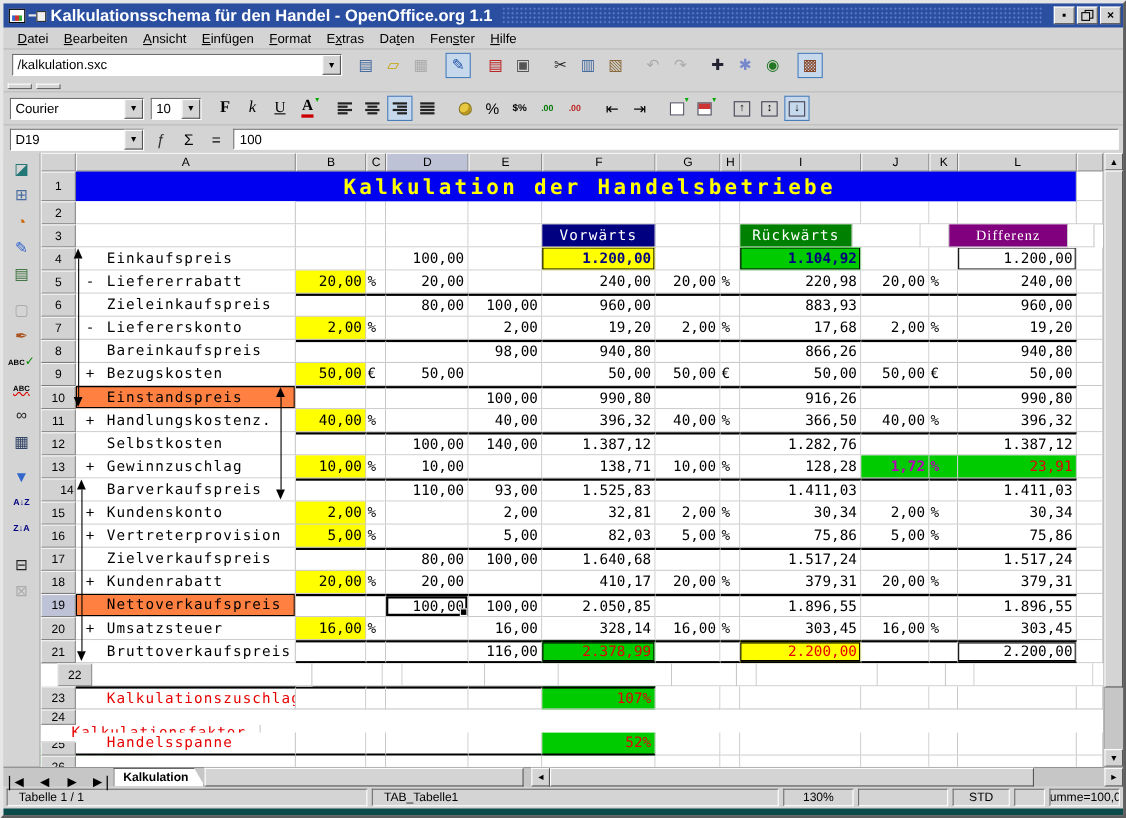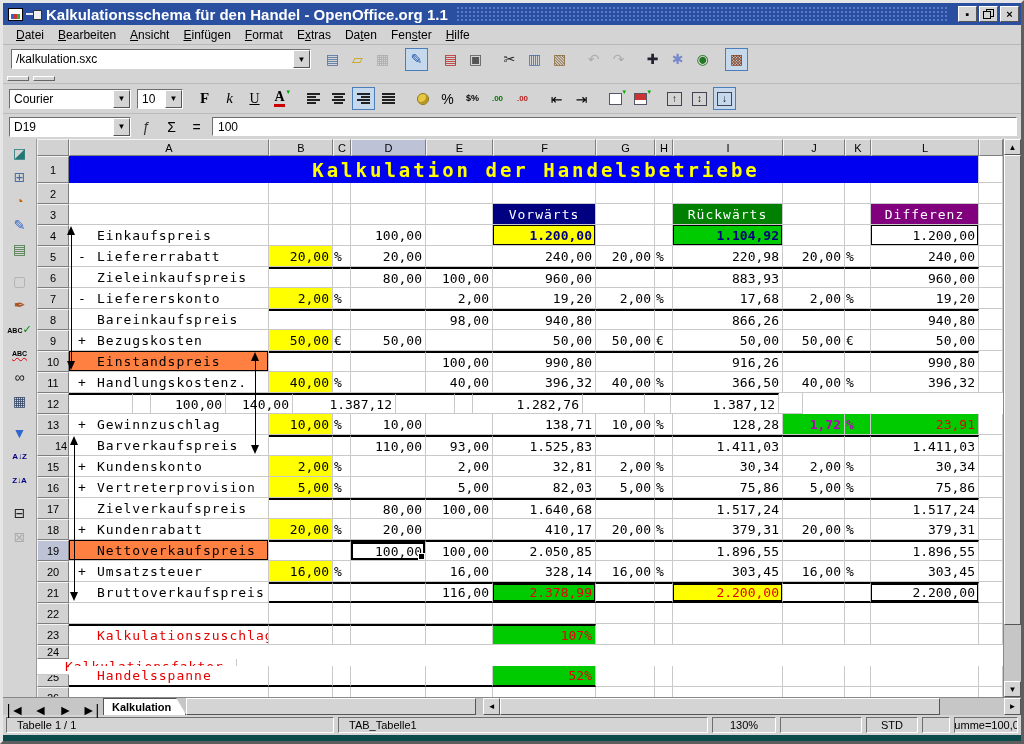--- a/index.html
+++ b/index.html
@@ -425,24 +425,24 @@
         <div class="grow" style="height: 21px;">
           <div class="rowhdr" style="width: 32px;">3</div>
           <div class="cell acell" style="width: 200px;"></div>
           <div class="cell" style="width: 64px;"></div>
           <div class="cell sym" style="width: 18px;"></div>
           <div class="cell" style="width: 75px;"></div>
           <div class="cell" style="width: 67px;"></div>
           <div class="cell hdr-navy" style="width: 103px;">Vorwärts</div>
           <div class="cell" style="width: 59px;"></div>
           <div class="cell sym" style="width: 18px;"></div>
-          <div class="cell hdr-green" style="width: 110px;">Rückwärts</div>
+          <div class="cell hdr-green" style="width: 102px;">Rückwärts</div>
           <div class="cell" style="width: 62px;"></div>
           <div class="cell sym" style="width: 26px;"></div>
-          <div class="cell hdr-purple" style="width: 108px;">Differenz</div>
+          <div class="cell hdr-purple" style="width: 108px; font-family: Liberation Serif, serif;">Differenz</div>
           <div class="cell" style="width: 24px;"></div>
         </div>
         <div class="grow" style="height: 21px;">
           <div class="rowhdr" style="width: 32px;">4</div>
           <div class="cell acell" style="width: 200px;">
             <span>Einkaufspreis</span>
           </div>
           <div class="cell" style="width: 64px;"></div>
           <div class="cell sym" style="width: 18px;"></div>
           <div class="cell" style="width: 75px;">100,00</div>
@@ -581,20 +581,23 @@
           <div class="cell" style="width: 59px;">40,00</div>
           <div class="cell sym" style="width: 18px;">%</div>
           <div class="cell" style="width: 110px;">366,50</div>
           <div class="cell" style="width: 62px;">40,00</div>
           <div class="cell sym" style="width: 26px;">%</div>
           <div class="cell" style="width: 108px;">396,32</div>
           <div class="cell" style="width: 24px;"></div>
         </div>
         <div class="grow" style="height: 21px;">
           <div class="rowhdr" style="width: 32px;">12</div>
+          <div class="cell acell" style="width: 200px;">
+            <span>Selbstkosten</span>
+          </div>
           <div class="cell tb" style="width: 64px;"></div>
           <div class="cell sym tb" style="width: 18px;"></div>
           <div class="cell tb" style="width: 75px;">100,00</div>
           <div class="cell tb" style="width: 67px;">140,00</div>
           <div class="cell tb" style="width: 103px;">1.387,12</div>
           <div class="cell tb" style="width: 59px;"></div>
           <div class="cell sym tb" style="width: 18px;"></div>
           <div class="cell tb" style="width: 110px;">1.282,76</div>
           <div class="cell tb" style="width: 62px;"></div>
           <div class="cell sym tb" style="width: 26px;"></div>
@@ -762,21 +765,21 @@
           <div class="cell bg-green txt-red box tb bb" style="width: 103px;">2.378,99</div>
           <div class="cell tb bb" style="width: 59px;"></div>
           <div class="cell sym tb bb" style="width: 18px;"></div>
           <div class="cell bg-yellow txt-red box tb bb" style="width: 110px;">2.200,00</div>
           <div class="cell tb bb" style="width: 62px;"></div>
           <div class="cell sym tb bb" style="width: 26px;"></div>
           <div class="cell box tb bb" style="width: 108px;">2.200,00</div>
           <div class="cell" style="width: 24px;"></div>
         </div>
         <div class="grow" style="height: 21px;">
-          <div class="rowhdr" style="width: 32px;">22</div>
+          <div class="rowhdr" style="width: 32px; margin-left: 15px;">22</div>
           <div class="cell acell" style="width: 200px;"></div>
           <div class="cell" style="width: 64px;"></div>
           <div class="cell sym" style="width: 18px;"></div>
           <div class="cell" style="width: 75px;"></div>
           <div class="cell" style="width: 67px;"></div>
           <div class="cell" style="width: 103px;"></div>
           <div class="cell" style="width: 59px;"></div>
           <div class="cell sym" style="width: 18px;"></div>
           <div class="cell" style="width: 110px;"></div>
           <div class="cell" style="width: 62px;"></div>

